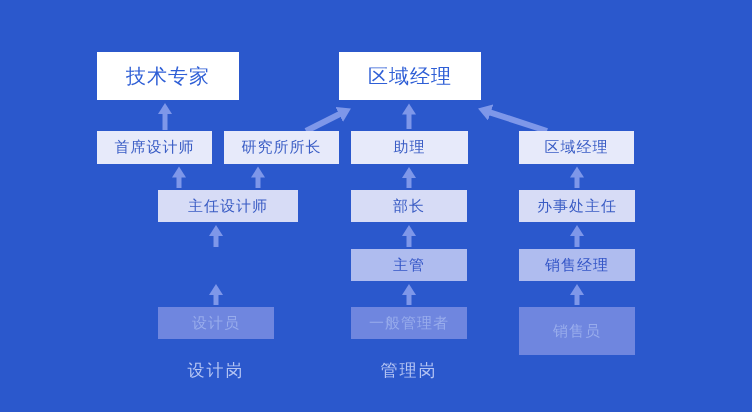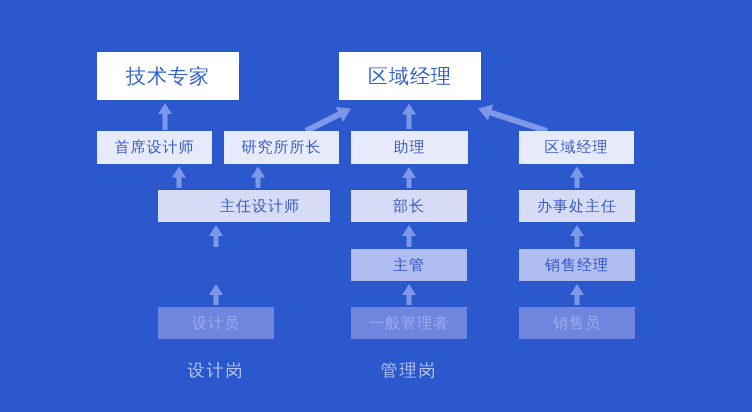--- a/index.html
+++ b/index.html
@@ -21,29 +21,29 @@
     position:absolute;width:120px;text-align:center;
     color:#B4C4F3;font-size:17px;letter-spacing:2px;
   }
   
   #n-tech-expert      {left:97px;  top:52px;  width:142px; height:48px;}
   #n-senior-manager   {left:339px; top:52px;  width:142px; height:48px;}
   #n-chief-designer   {left:97px;  top:131px; width:115px; height:33px;}
   #n-institute-director{left:224px;top:131px; width:115px; height:33px;}
   #n-assistant        {left:351px; top:131px; width:117px; height:33px;}
   #n-regional-manager {left:519px; top:131px; width:115px; height:33px;}
-  #n-director-designer{left:158px; top:190px; width:140px; height:32px;padding-left:32px;}
+  #n-director-designer{left:158px; top:190px; width:140px; height:32px;}
   #n-department-head  {left:351px; top:190px; width:116px; height:32px;}
   #n-office-director  {left:519px; top:190px; width:116px; height:32px;}
   #n-designer         {left:158px; top:249px; width:116px; height:32px;}
   #n-supervisor       {left:351px; top:249px; width:116px; height:32px;}
   #n-sales-manager    {left:519px; top:249px; width:116px; height:32px;}
   #n-draftsman        {left:158px; top:307px; width:116px; height:32px;}
   #n-general-manager  {left:351px; top:307px; width:116px; height:32px;}
-  #n-salesperson      {left:519px; top:307px; width:116px; height:32px;}
+  #n-salesperson      {left:519px; top:307px; width:116px; height:48px;}
   #lbl-design    {left:156px; top:359px;}
   #lbl-management{left:349px; top:359px;}
   #lbl-sales     {left:518px; top:359px;}
   .arrows{position:absolute;left:0;top:0;pointer-events:none;}
   .arrow{stroke:#7E97E9;fill:none;}
   .arrow.v{stroke-width:5;}
   .arrow.d{stroke-width:6;}
 </style>
 </head>
 <body>

